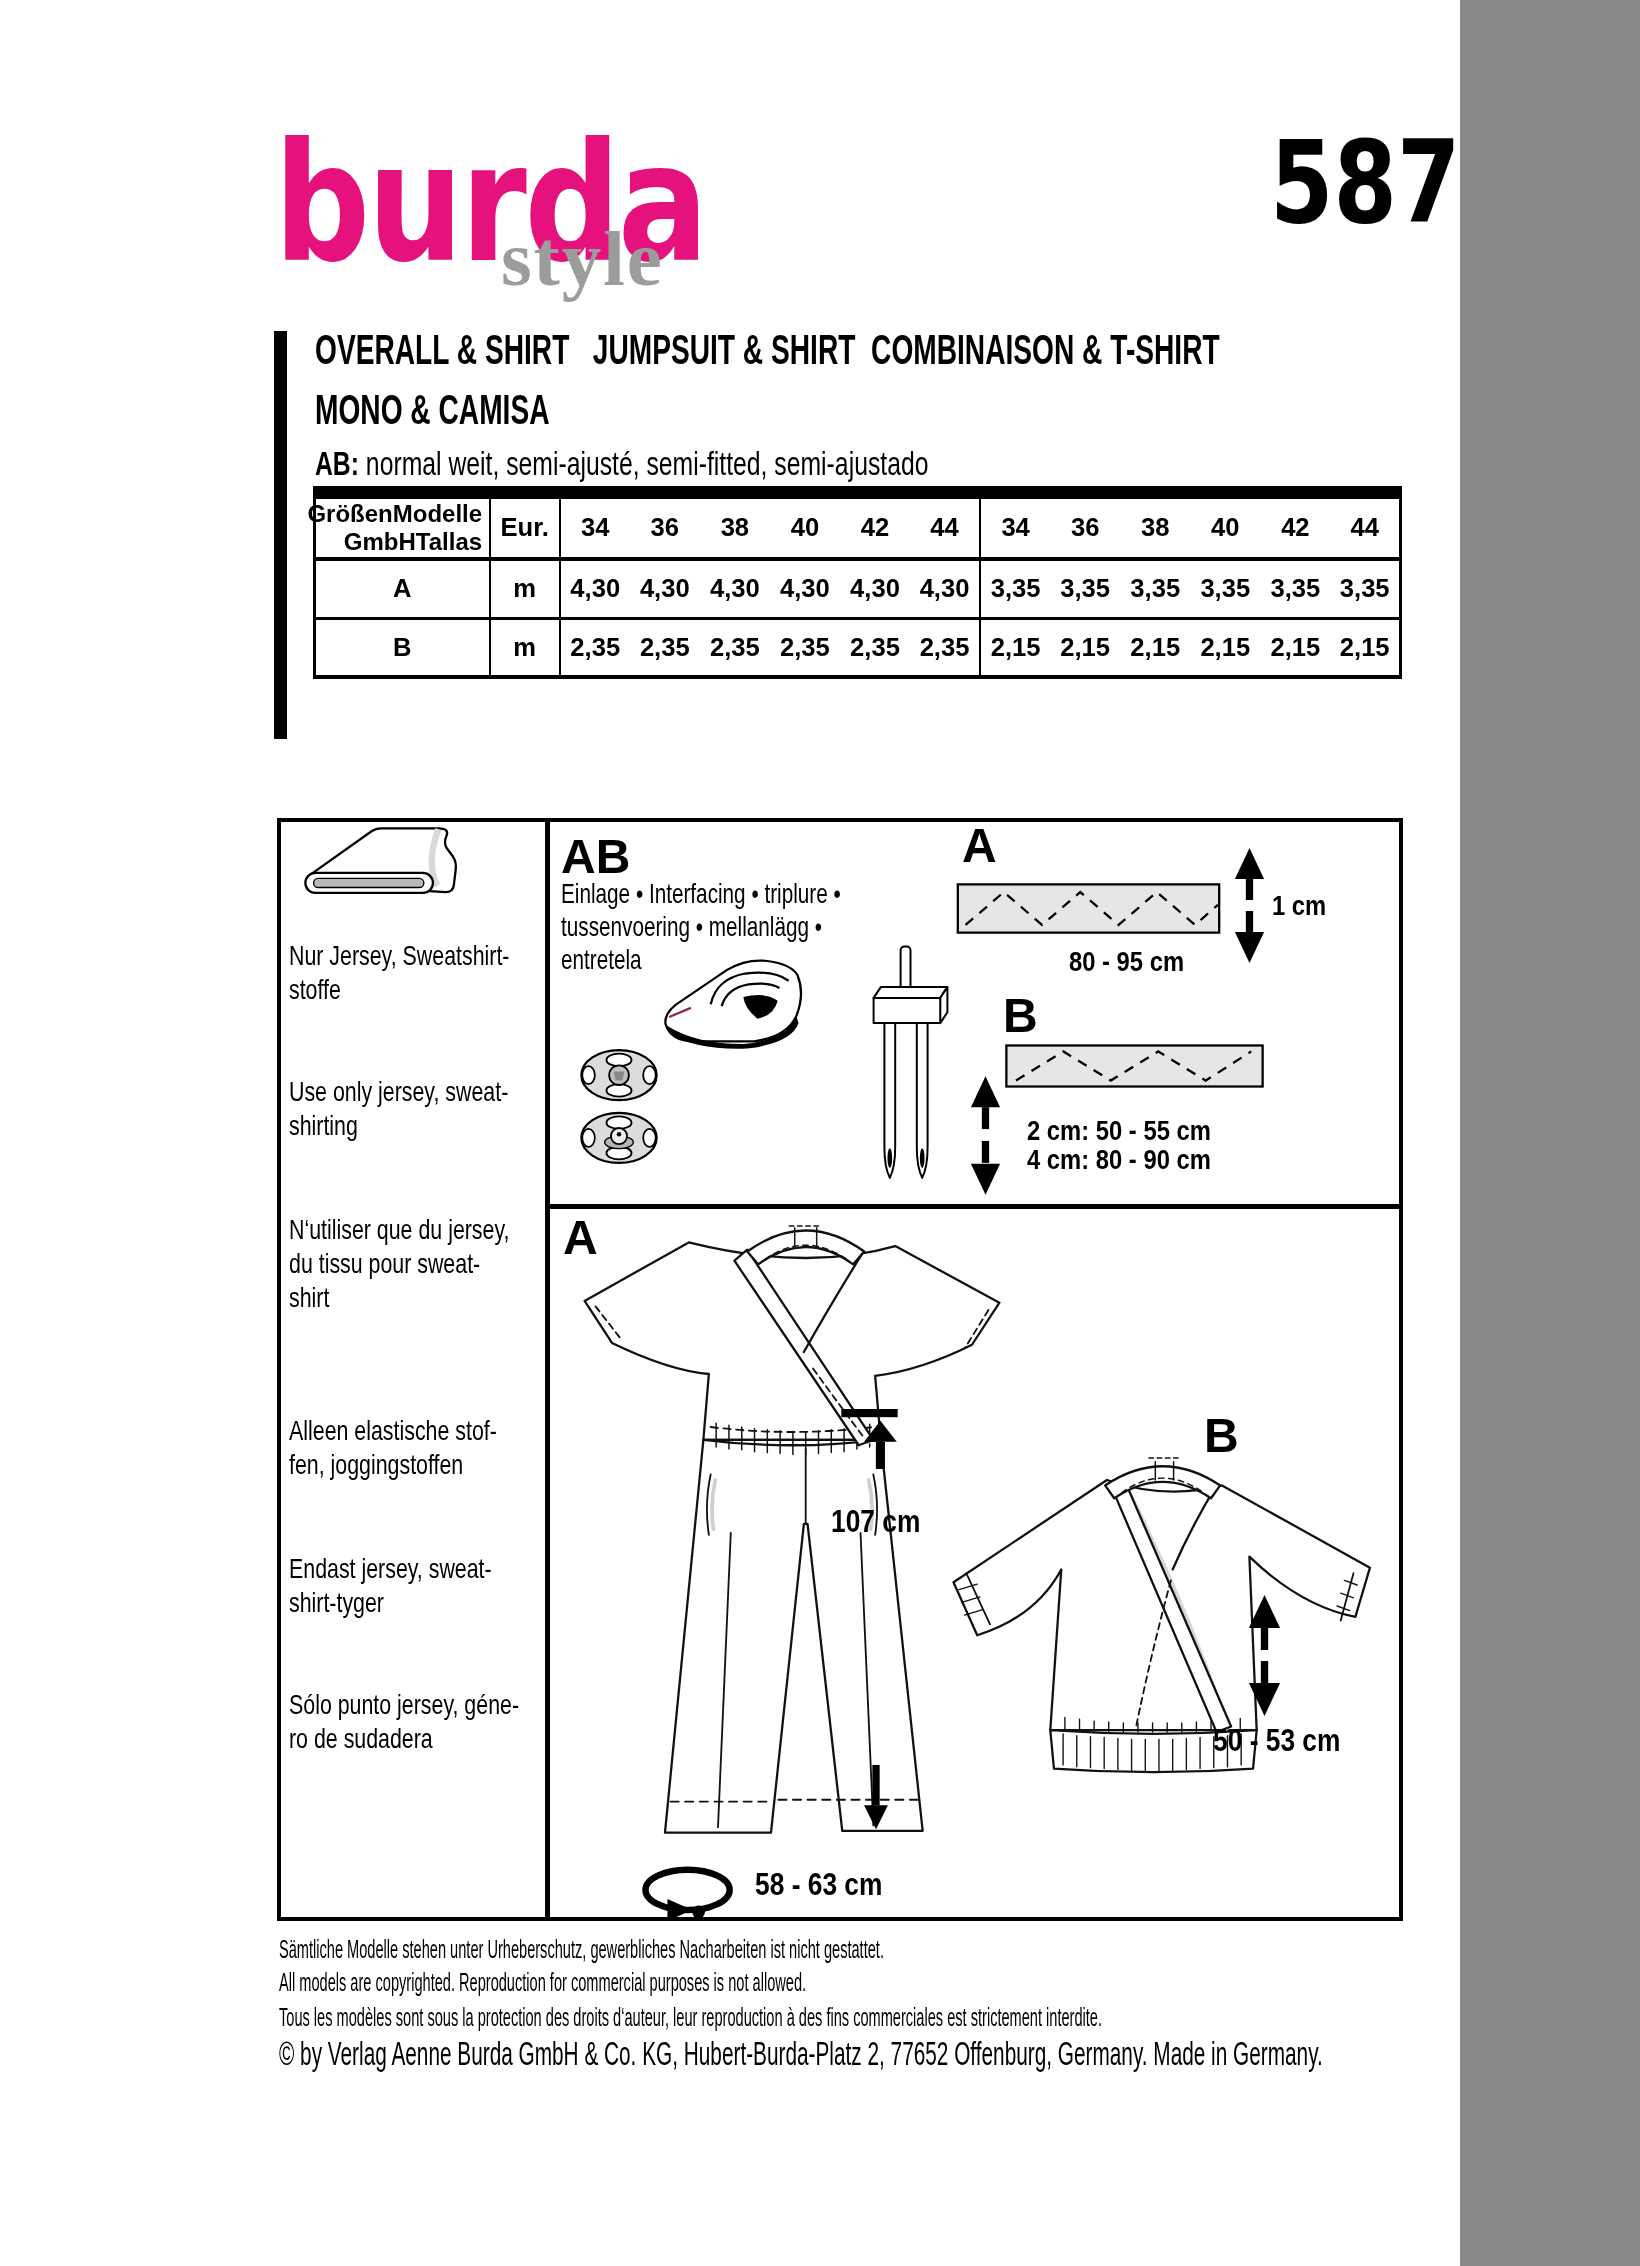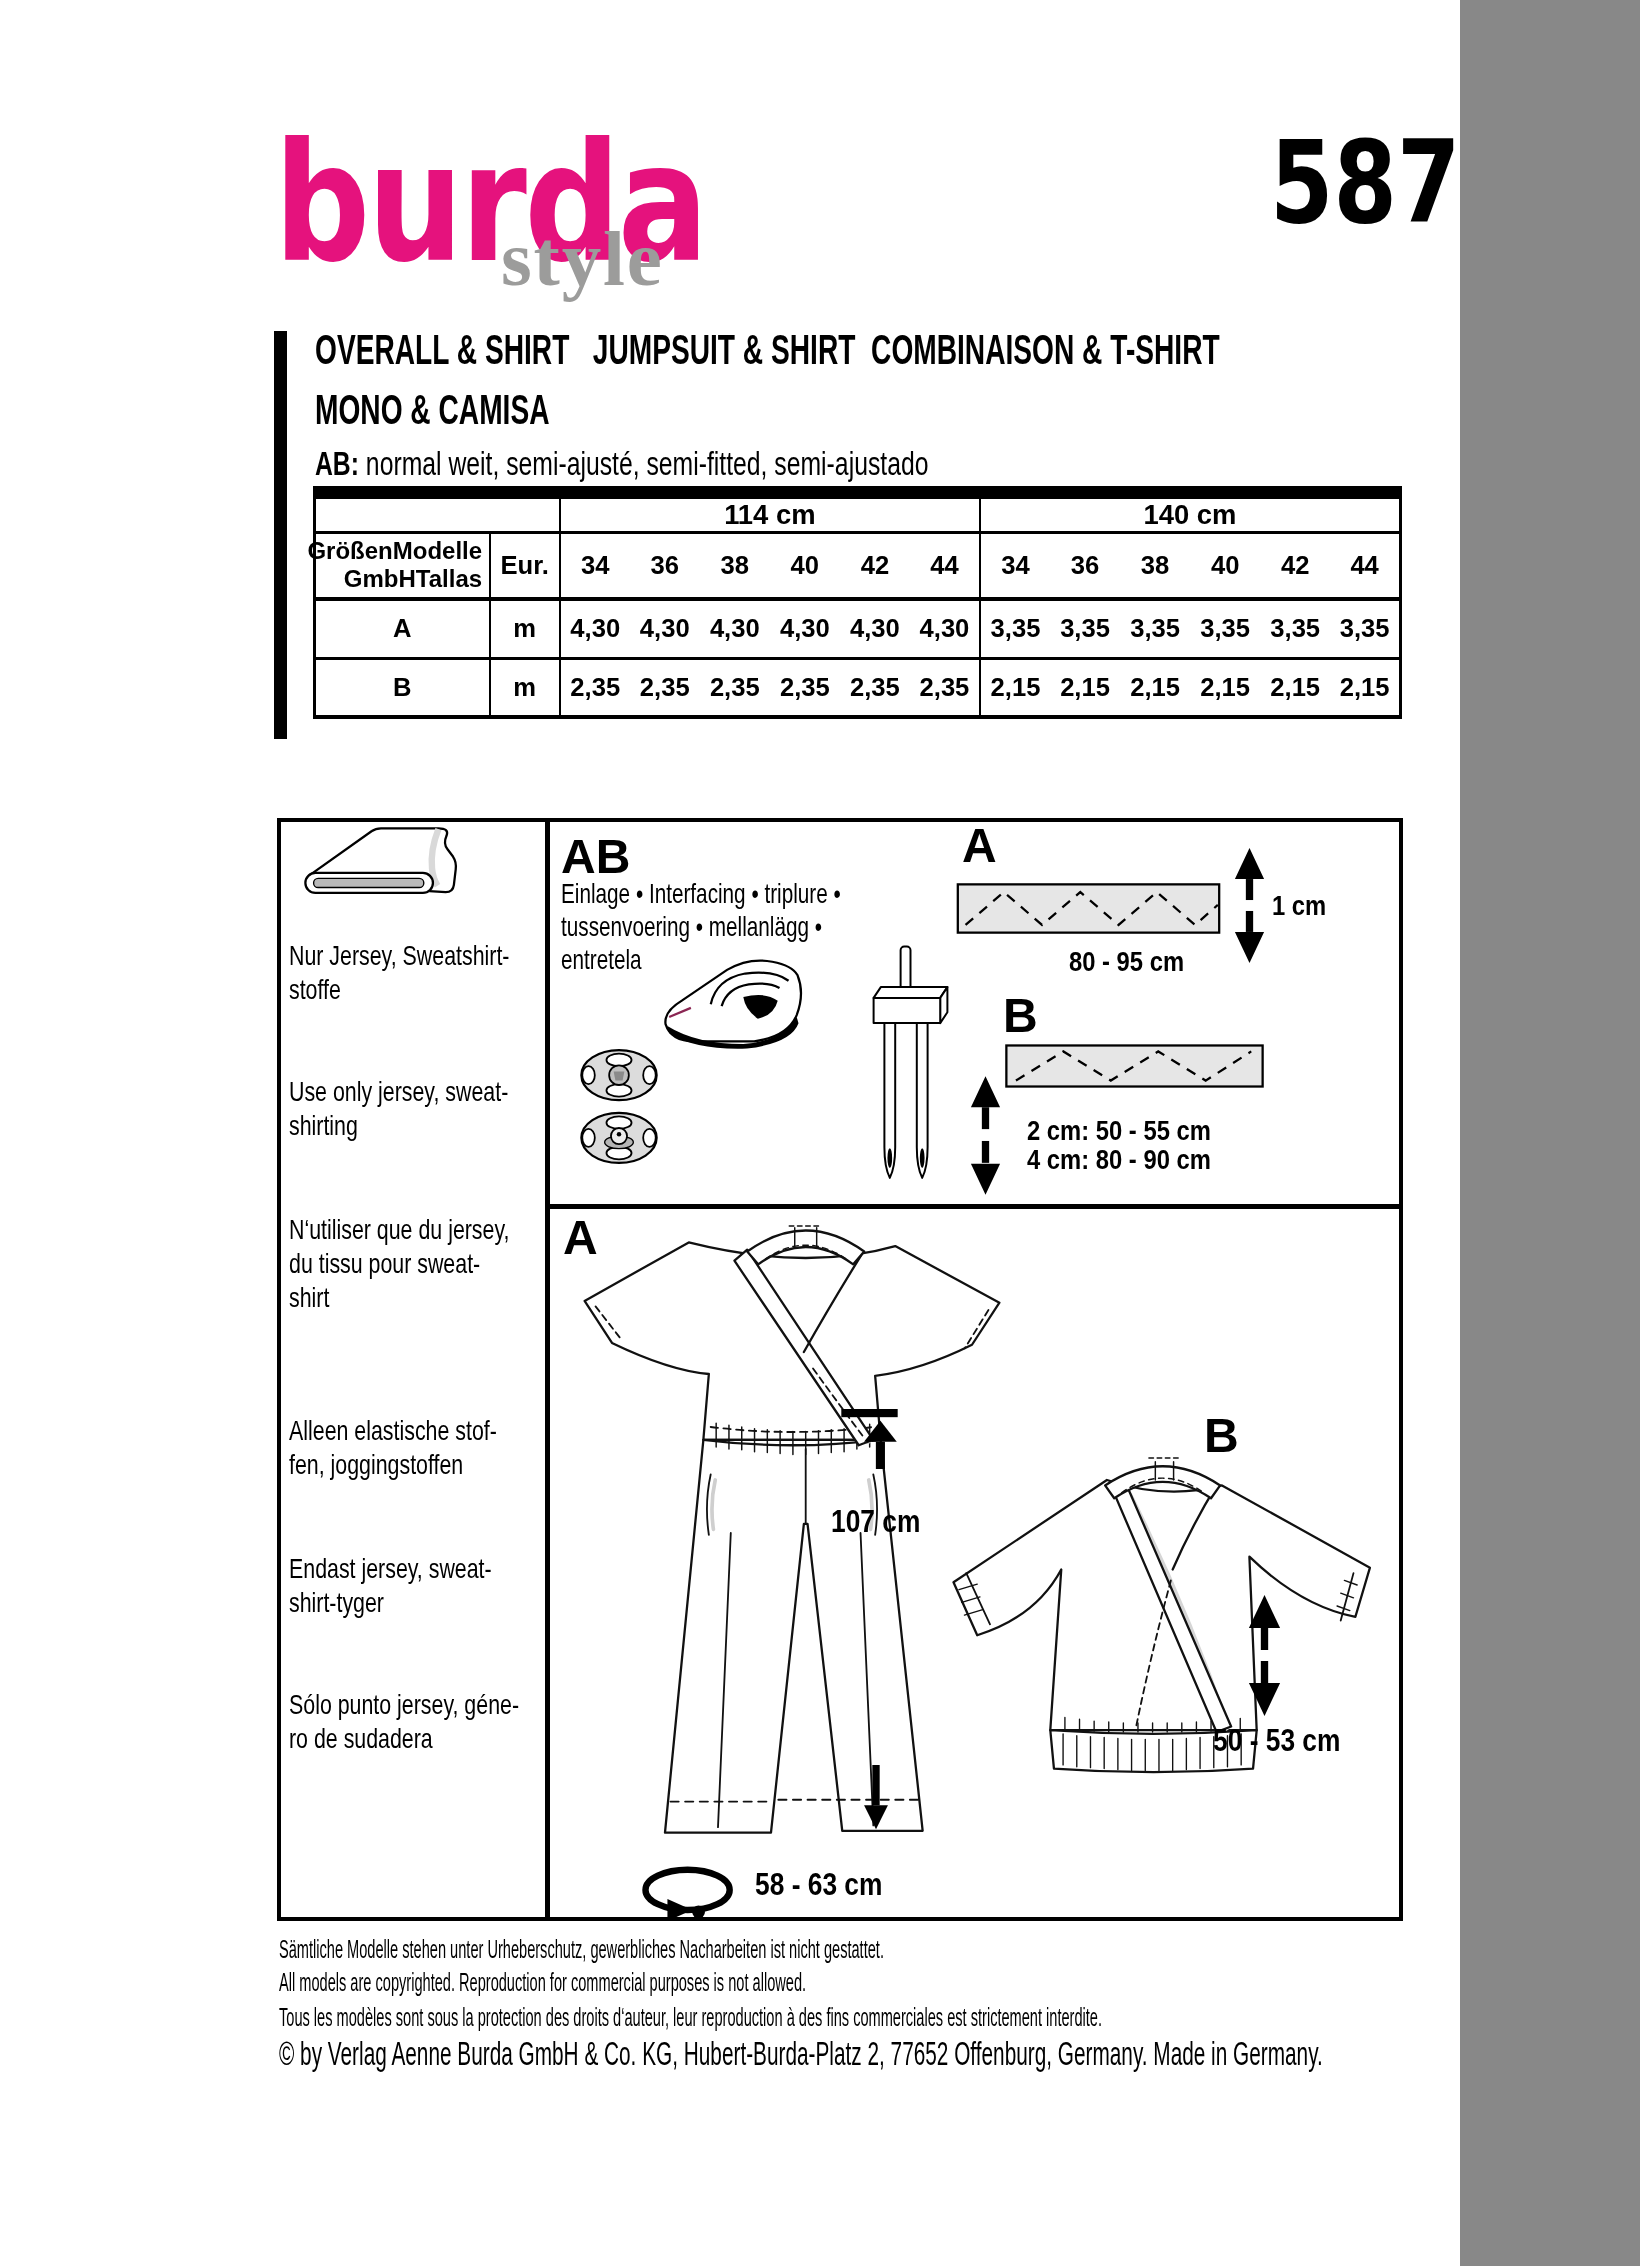--- a/index.html
+++ b/index.html
@@ -81,25 +81,20 @@
         <col style="width:70px">
         <col style="width:70px">
       <col style="width:70px">
         <col style="width:70px">
         <col style="width:70px">
         <col style="width:70px">
         <col style="width:70px">
         <col style="width:70px">
     </colgroup>
     <tbody>
-        <tr class="tr1" style="height:38px">
-      <td colspan="2"></td>
-      <td colspan="6" class="bl">114 cm</td>
-      <td colspan="6" class="bl">140 cm</td>
-    </tr>
     <tr class="tr2" style="height:66px">
       <td>
         <div class="lblwrap">
           <div class="lblrow">
                 <span>Größen</span>
                 <span>Modelle</span>
               </div>
           <div class="lblrow">
                 <span>GmbH</span>
                 <span>Tallas</span>

